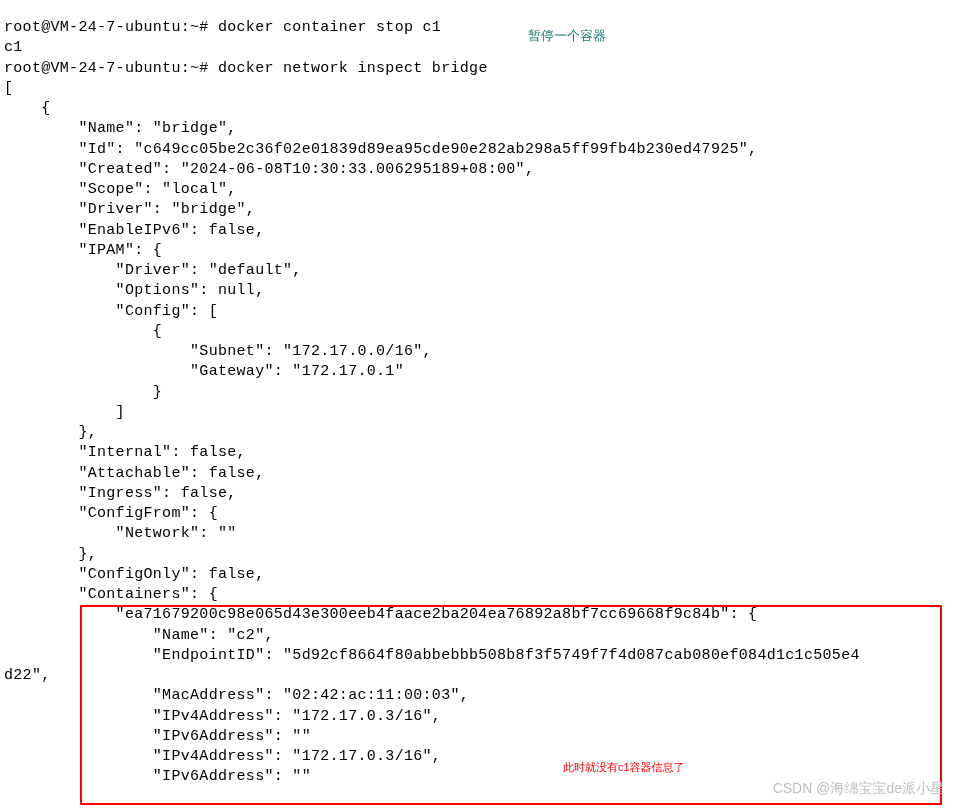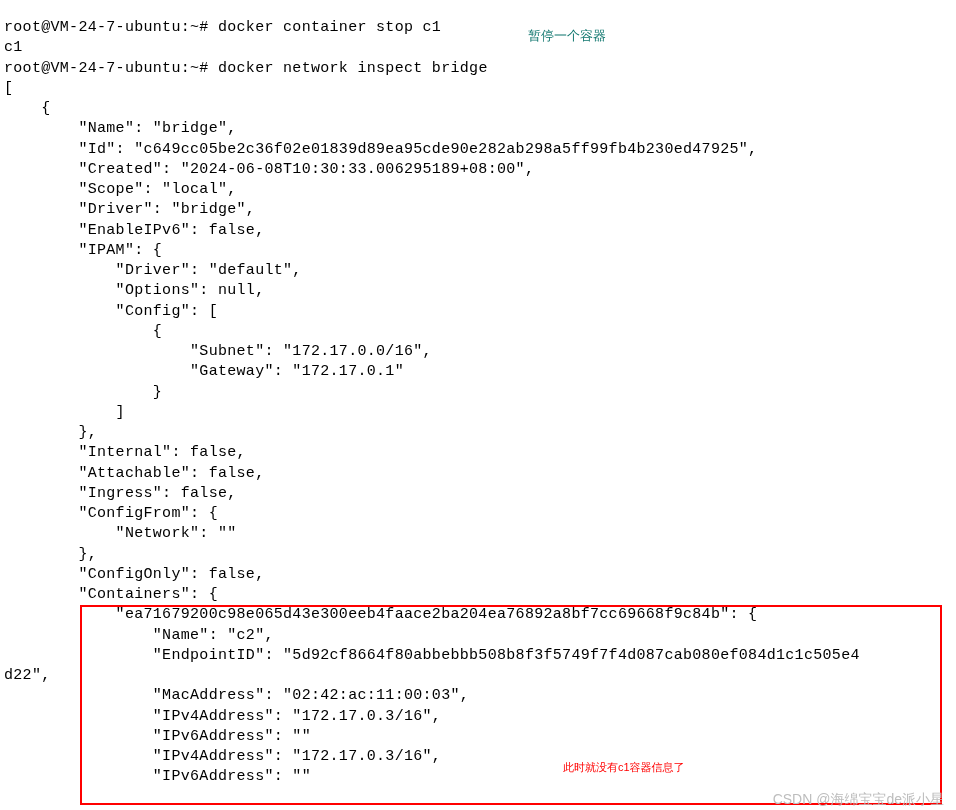--- a/index.html
+++ b/index.html
@@ -44,21 +44,21 @@
       top: 605px;
       left: 80px;
       width: 862px;
       height: 200px;
       border: 2px solid #ff0000;
       box-sizing: border-box;
       pointer-events: none;
     }
     .watermark {
       position: absolute;
-      bottom: 1px;
+      bottom: 12px;
       right: 12px;
       color: #bdbdbd;
       font-family: "Microsoft YaHei", sans-serif;
       font-size: 14px;
       white-space: nowrap;
     }
   </style>
 </head>
 <body>
 

